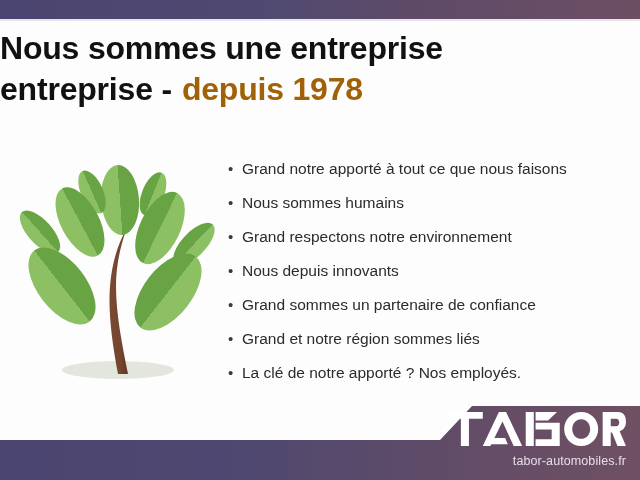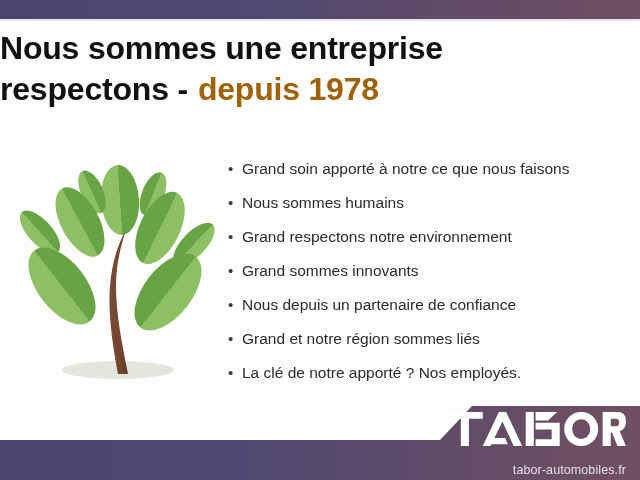--- a/index.html
+++ b/index.html
@@ -106,36 +106,36 @@
     text-align: right;
   }
   #logo-wordmark {
     height: 34px;
     display: block;
   }
   #logo-tagline {
     font-size: 12.5px;
     color: #e6dfe8;
     letter-spacing: 0.1px;
-    margin-top: 17px;
+    margin-top: 8px;
     text-align: right;
   }
 </style>
 </head>
 <body>
 
 <div id="slide">
 
   <div id="top-bar"></div>
   <div id="top-bar-hairline"></div>
 
   <div id="title-block">
     <div class="title-line">Nous sommes une entreprise</div>
     <div class="title-line">
-      <span>respectons -</span><span class="title-gap"></span><span class="title-accent">depuis 1978</span>
+      <span>entreprise -</span><span class="title-gap"></span><span class="title-accent">depuis 1978</span>
     </div>
   </div>
 
   <div id="tree">
     <svg viewBox="0 0 205 240" width="205" height="240" xmlns="http://www.w3.org/2000/svg">
       <defs>
         <linearGradient id="lgL" x1="0" y1="0" x2="1" y2="0">
           <stop offset="0%" stop-color="#8cc063"></stop>
           <stop offset="49.9%" stop-color="#8cc063"></stop>
           <stop offset="50%" stop-color="#68a344"></stop>
@@ -175,37 +175,37 @@
 
       <ellipse cx="48" cy="134" rx="24" ry="45" transform="rotate(-38 48 134)" fill="url(#lgL)"></ellipse>
 
       <ellipse cx="154" cy="140" rx="24" ry="45" transform="rotate(38 154 140)" fill="url(#lgR)"></ellipse>
     </svg>
   </div>
 
   <div id="bullet-list">
     <div class="bullet-row">
       <span class="bullet-dot">•</span>
-      <span class="bullet-text">Grand soin apporté à notre ce que nous faisons</span>
+      <span class="bullet-text">Grand notre apporté à tout ce que nous faisons</span>
     </div>
     <div class="bullet-row">
       <span class="bullet-dot">•</span>
       <span class="bullet-text">Nous sommes humains</span>
     </div>
     <div class="bullet-row">
       <span class="bullet-dot">•</span>
       <span class="bullet-text">Grand respectons notre environnement</span>
     </div>
     <div class="bullet-row">
       <span class="bullet-dot">•</span>
-      <span class="bullet-text">Grand sommes innovants</span>
-    </div>
-    <div class="bullet-row">
-      <span class="bullet-dot">•</span>
-      <span class="bullet-text">Nous depuis un partenaire de confiance</span>
+      <span class="bullet-text">Nous depuis innovants</span>
+    </div>
+    <div class="bullet-row">
+      <span class="bullet-dot">•</span>
+      <span class="bullet-text">Grand sommes un partenaire de confiance</span>
     </div>
     <div class="bullet-row">
       <span class="bullet-dot">•</span>
       <span class="bullet-text">Grand et notre région sommes liés</span>
     </div>
     <div class="bullet-row">
       <span class="bullet-dot">•</span>
       <span class="bullet-text">La clé de notre apporté ? Nos employés.</span>
     </div>
   </div>

